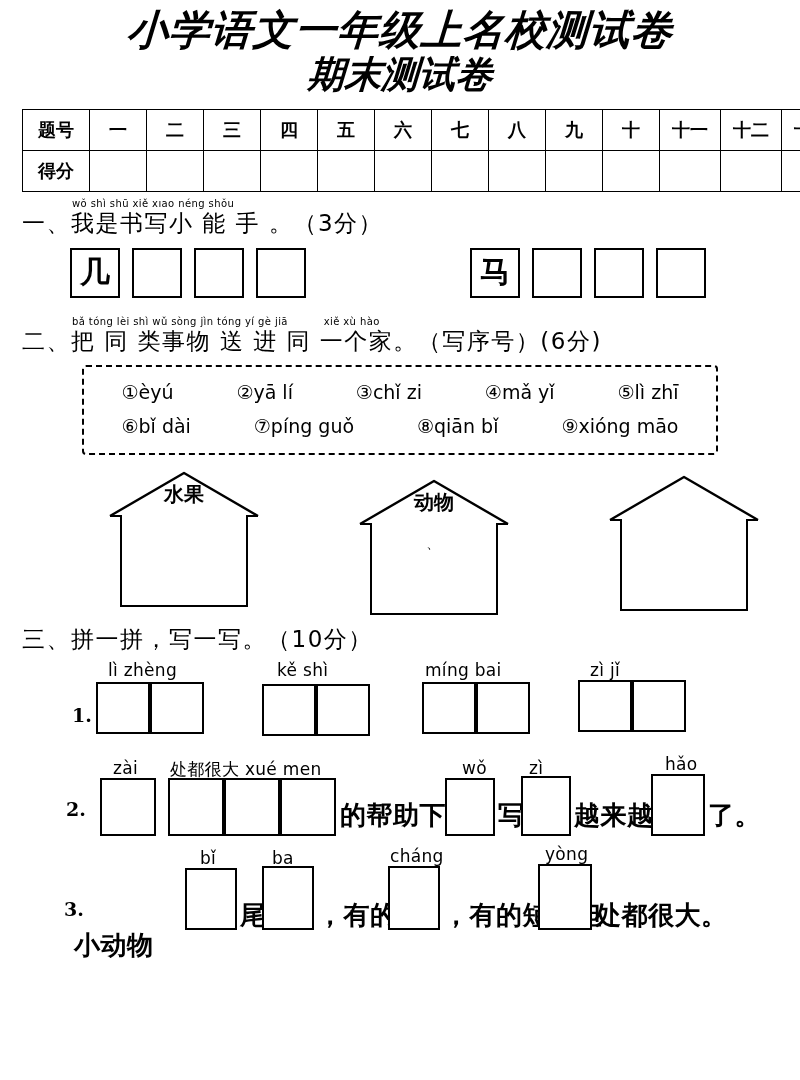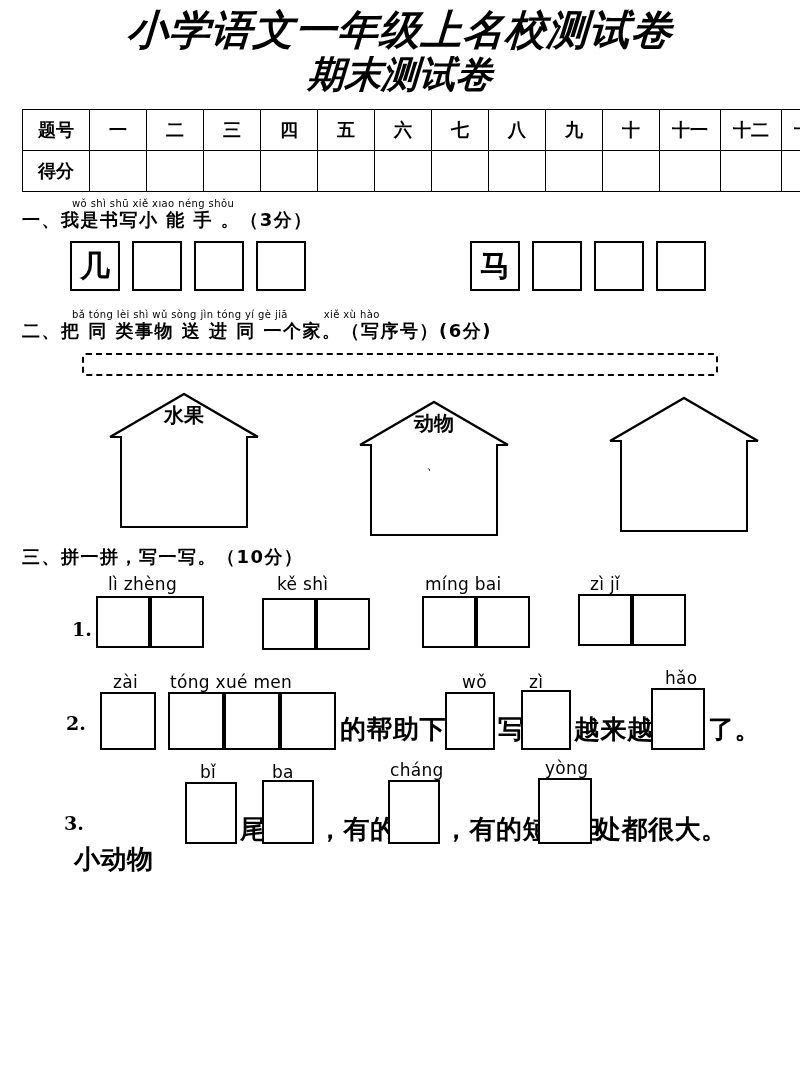--- a/index.html
+++ b/index.html
@@ -69,22 +69,22 @@
   }
   .pinyin-line {
     font-size: 10px;
     font-family: "DejaVu Sans", sans-serif;
     letter-spacing: 0.4px;
     white-space: pre;
     color: #000;
     line-height: 1.1;
   }
   .section-title {
-    font-size: 18px;
-    font-weight: bold;
+    font-size: 23px;
+    font-weight: normal;
     letter-spacing: 1.5px;
     line-height: 1.25;
     white-space: pre;
   }
 
   
   .box-row {
     position: relative;
     height: 62px;
   }
@@ -259,20 +259,33 @@
   <div class="tian" style="left:594px; top:0;"></div>
   <div class="tian" style="left:656px; top:0;"></div>
 </div>
 
 <div class="section" style="margin-top:6px;">
   <div class="pinyin-line" style="margin-left:50px;">bǎ tóng lèi shì wǔ sòng jìn tóng yí gè jiā          xiě xù hào</div>
   <div class="section-title">二、把 同 类事物 送 进 同 一个家。（写序号）(6分)</div>
 </div>
 
 <div class="wordbank">
+  <div class="wordbank-row">
+    <span class="item">①èyú</span>
+    <span class="item">②yā lí</span>
+    <span class="item">③chǐ zi</span>
+    <span class="item">④mǎ yǐ</span>
+    <span class="item">⑤lì zhī</span>
+  </div>
+  <div class="wordbank-row">
+    <span class="item">⑥bǐ dài</span>
+    <span class="item">⑦píng guǒ</span>
+    <span class="item">⑧qiān bǐ</span>
+    <span class="item">⑨xióng māo</span>
+  </div>
 </div>
 
 <div class="houses">
 
   <div class="house" style="left:108px; top:0;">
     <svg class="roof" width="152" height="50" viewBox="0 0 152 50">
       <polyline points="2,47 76,4 150,47" fill="none" stroke="#000" stroke-width="2.4" stroke-linejoin="round"></polyline>
       <line x1="2" y1="47" x2="150" y2="47" stroke="#000" stroke-width="2.2"></line>
     </svg>
     <div class="body"></div>
@@ -322,21 +335,21 @@
   <div class="cellbox" style="left:578px; top:22px; width:54px; height:52px;"></div>
   <div class="cellbox" style="left:632px; top:22px; width:54px; height:52px;"></div>
 </div>
 
 <div class="q-row" style="height:100px;">
   <div class="q-num" style="left:66px; top:48px;">2.</div>
 
   <div class="pin-label" style="left:113px; top:8px;">zài</div>
   <div class="cellbox" style="left:100px; top:28px; width:56px; height:58px;"></div>
 
-  <div class="pin-label" style="left:170px; top:8px;">tóng xué men</div>
+  <div class="pin-label" style="left:170px; top:8px;">处都很大 xué men</div>
   <div class="cellbox" style="left:168px; top:28px; width:56px; height:58px;"></div>
   <div class="cellbox" style="left:224px; top:28px; width:56px; height:58px;"></div>
   <div class="cellbox" style="left:280px; top:28px; width:56px; height:58px;"></div>
 
   <div class="inline-text" style="left:340px; top:48px;">的帮助下，</div>
 
   <div class="pin-label" style="left:462px; top:8px;">wǒ</div>
   <div class="cellbox" style="left:445px; top:28px; width:50px; height:58px;"></div>
 
   <div class="inline-text" style="left:498px; top:48px;">写</div>

